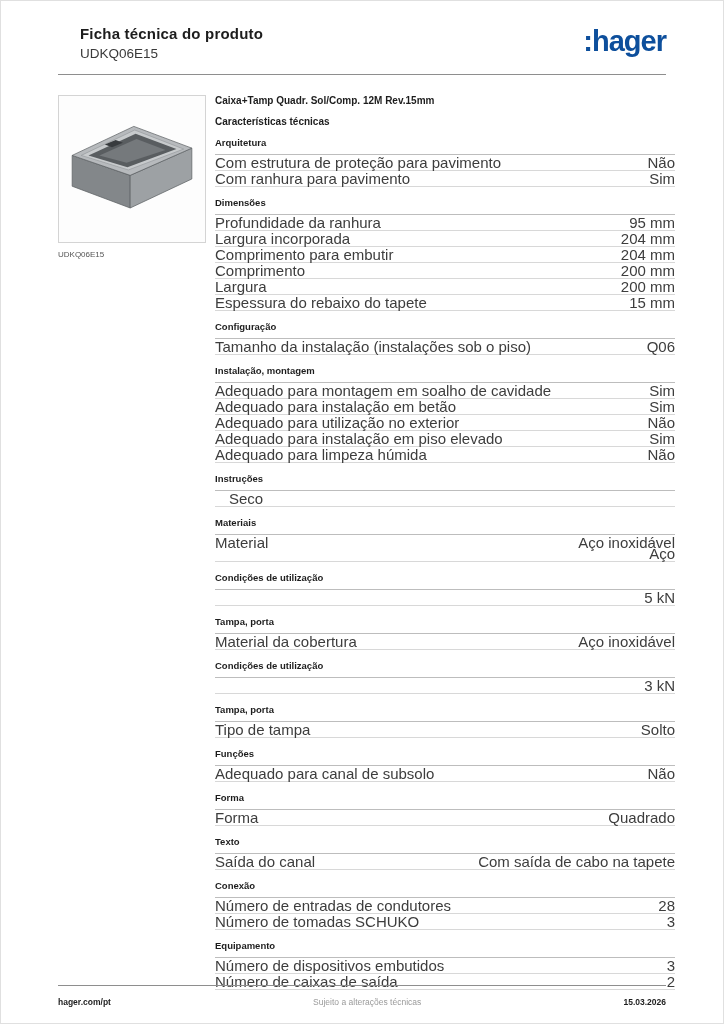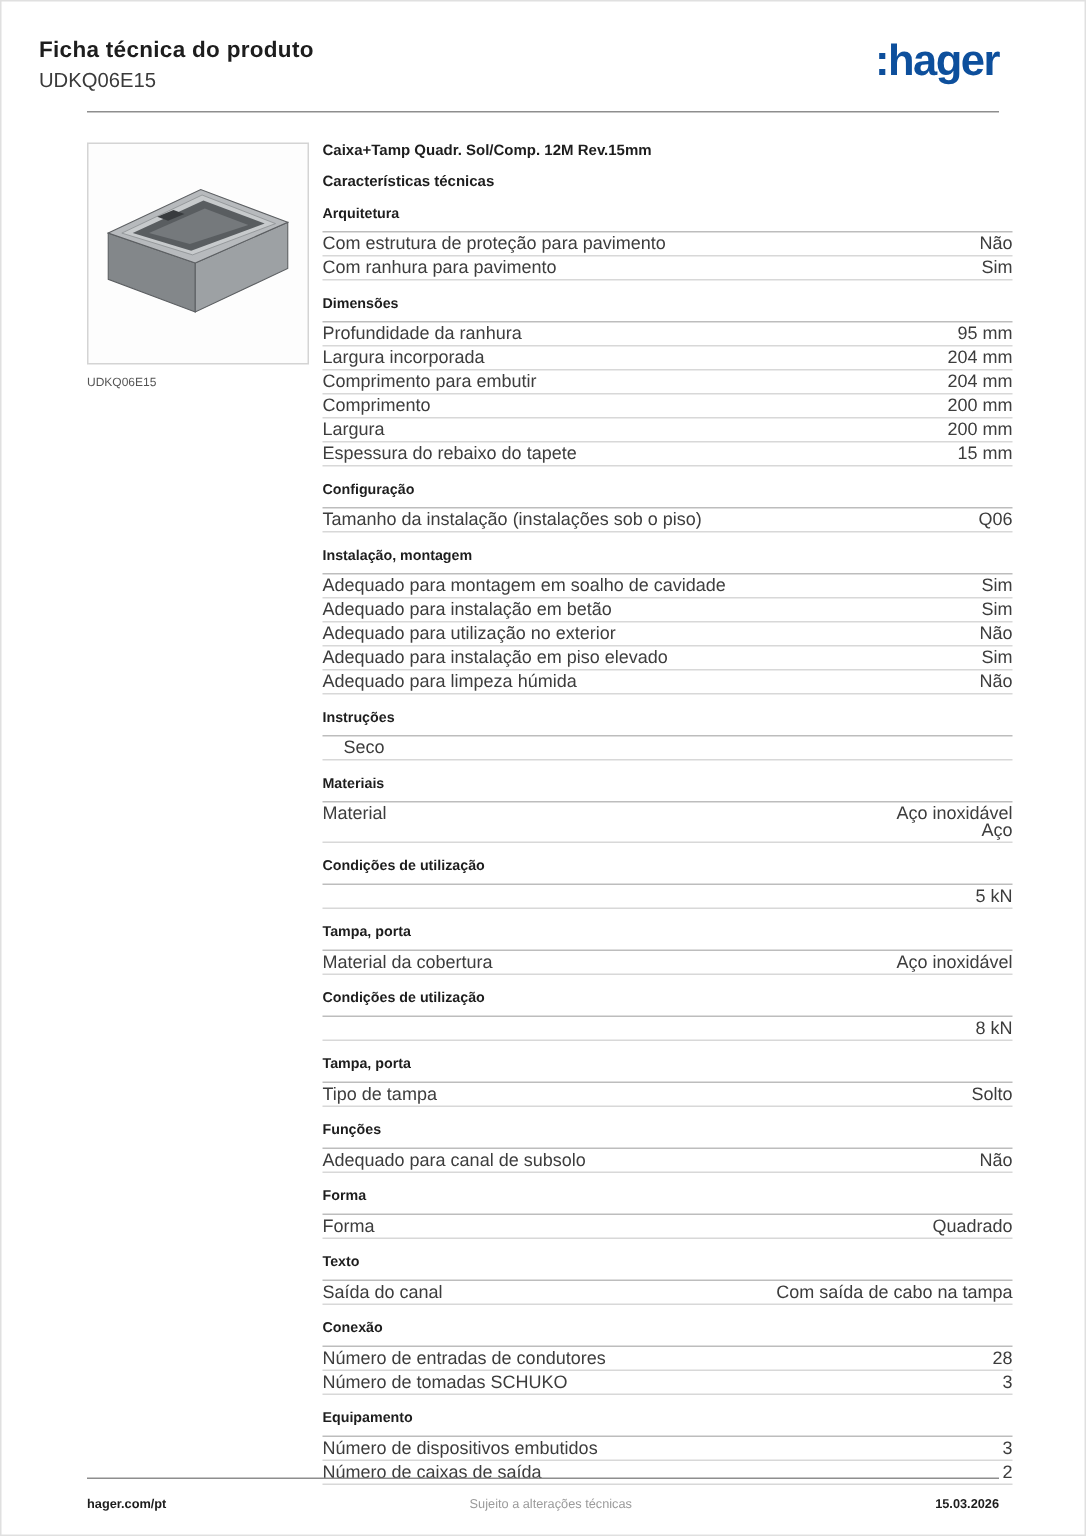--- a/index.html
+++ b/index.html
@@ -2,21 +2,21 @@
 <html lang="pt"><head>
 <meta charset="utf-8">
 <style>
   * { margin:0; padding:0; box-sizing:border-box; }
   html,body { background:#f2f2f2; font-family:"Liberation Sans", sans-serif; color:#333; }
   .page {
     width:724px; height:1024px; position:relative; background:#fff;
     border:1px solid #e0e0e0; overflow:hidden; margin:0 auto;
   }
   
-  .header { display:flex; justify-content:space-between; align-items:flex-start; padding:24px 57px 0 25px; }
+  .header { display:flex; justify-content:space-between; align-items:flex-start; padding:24px 57px 0 79px; }
   .page-title { font-size:15px; font-weight:bold; color:#1d1d1d; letter-spacing:.2px; }
   .product-code { font-size:13.5px; color:#3a3a3a; margin-top:4px; font-weight:normal; }
   .logo { font-size:29px; font-weight:bold; line-height:1; letter-spacing:-1px; margin-top:2px; }
   .header-rule { border:none; border-top:1px solid #8e8e8e; margin:13px 57px 0 57px; }
   
   .content { display:flex; padding:20px 48px 0 57px; }
   .left-col { flex:0 0 148px; width:148px; }
   .image-box {
     width:148px; height:148px; border:1px solid #d4d4d4; background:#fdfdfd;
     display:flex; align-items:center; justify-content:center;
@@ -27,21 +27,21 @@
   .product-name { font-size:10px; font-weight:bold; color:#1d1d1d; }
   .char-title { font-size:10px; font-weight:bold; color:#1d1d1d; margin-top:10px; }
   .spec-sections { margin-top:4px; }
   .spec-section { margin-top:10px; }
   .section-title {
     font-size:9.5px; font-weight:bold; color:#1d1d1d;
     padding-bottom:6px; border-bottom:1px solid #bdbdbd;
   }
   .spec-row {
     display:flex; justify-content:space-between; align-items:flex-start;
-    font-size:12px; color:#3d3d3d; padding:2px 0 2px;
+    font-size:15px; color:#3d3d3d; padding:2px 0 2px;
     border-bottom:1px solid #d8d8d8; line-height:11px; min-height:15px;gap:14px;
   }
   .spec-row .label { flex:1 1 auto; }
   .spec-row .value { flex:0 0 auto; text-align:right; margin-left:14px; white-space:pre-line; }
   
   .footer-rule { position:absolute; left:57px; right:57px; bottom:37px; border:none; border-top:1px solid #8e8e8e; }
   .footer {
     position:absolute; left:57px; right:57px; bottom:16px;
     display:flex; justify-content:space-between; align-items:baseline; font-size:8.5px;
   }
@@ -219,21 +219,21 @@
     <span class="value">Aço inoxidável</span>
   </div>
 </div>
   </div>
 
   <div class="spec-section">
     <div class="section-title">Condições de utilização</div>
     <div class="rows">
   <div class="spec-row">
     <span class="label"></span>
-    <span class="value">8 kN</span>
+    <span class="value">3 kN</span>
   </div>
 </div>
   </div>
 
   <div class="spec-section">
     <div class="section-title">Tampa, porta</div>
     <div class="rows">
   <div class="spec-row">
     <span class="label">Tipo de tampa</span>
     <span class="value">Solto</span>
@@ -259,21 +259,21 @@
     <span class="value">Quadrado</span>
   </div>
 </div>
   </div>
 
   <div class="spec-section">
     <div class="section-title">Texto</div>
     <div class="rows">
   <div class="spec-row">
     <span class="label">Saída do canal</span>
-    <span class="value">Com saída de cabo na tampa</span>
+    <span class="value">Com saída de cabo na tapete</span>
   </div>
 </div>
   </div>
 
   <div class="spec-section">
     <div class="section-title">Conexão</div>
     <div class="rows">
   <div class="spec-row">
     <span class="label">Número de entradas de condutores</span>
     <span class="value">28</span>

